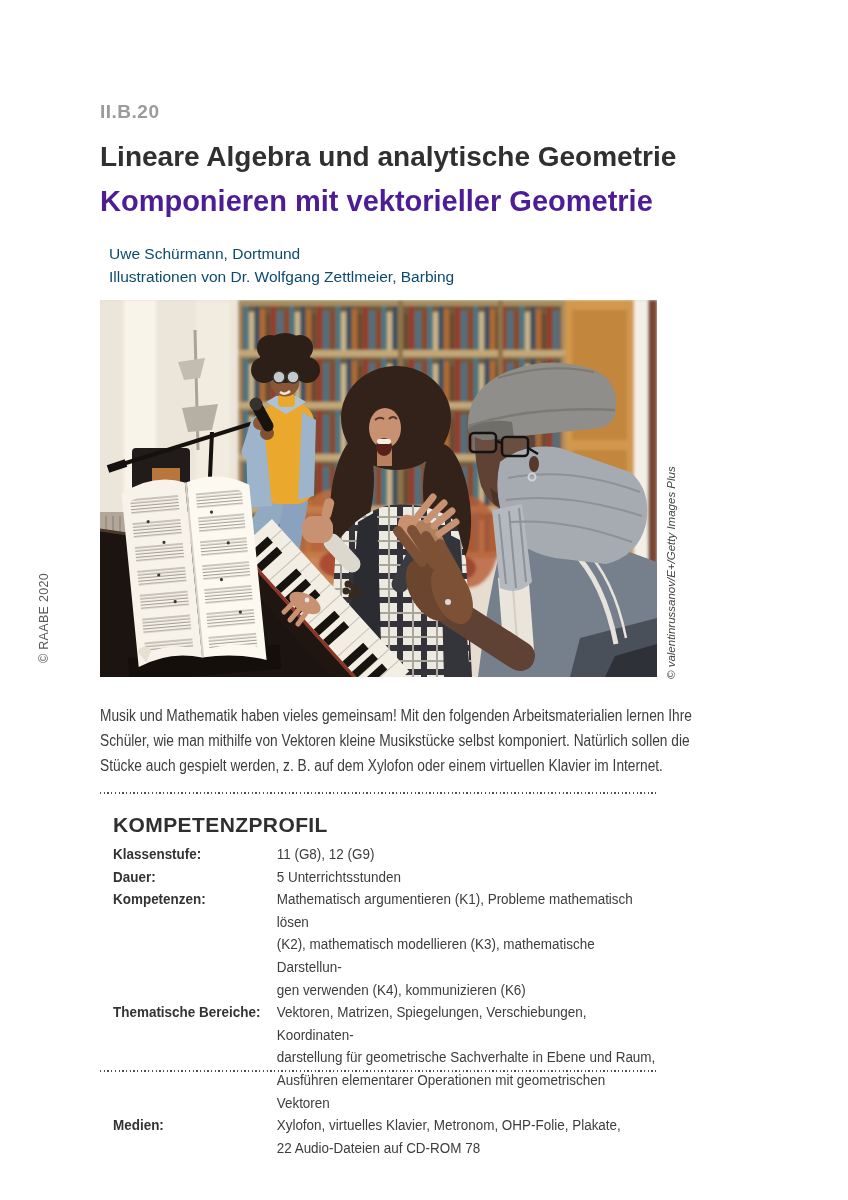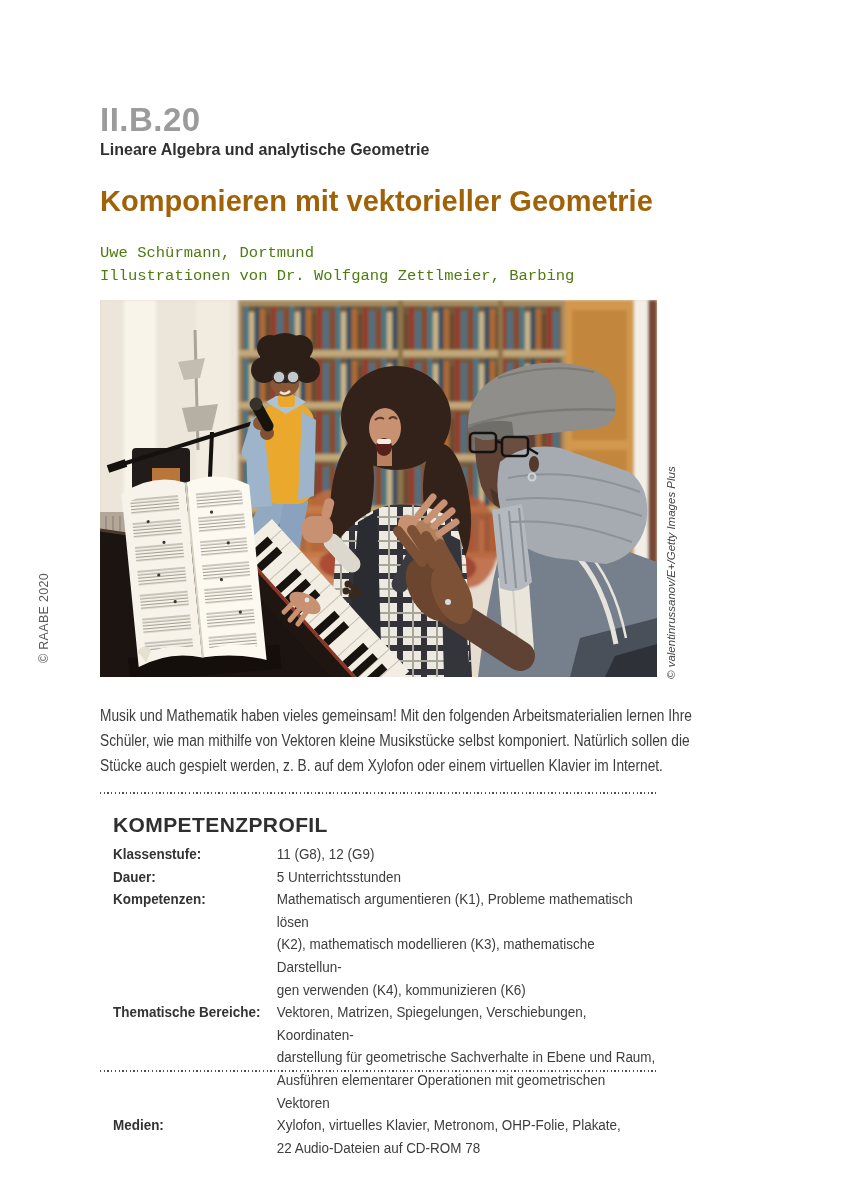--- a/index.html
+++ b/index.html
@@ -2,24 +2,24 @@
 <html><head>
 <meta charset="utf-8">
 <style>
   html,body{margin:0;padding:0;}
   body{
     width:848px;height:1200px;position:relative;background:#ffffff;
     font-family:"Liberation Sans","DejaVu Sans",sans-serif;overflow:hidden;
     -webkit-font-smoothing:antialiased;
   }
   .abs{position:absolute;}
-  .code{left:100px;top:101px;font-size:33px;font-weight:600;color:#9b9b9b;letter-spacing:.5px;}
-  .subject{left:100px;top:141px;font-size:16px;font-weight:700;color:#303030;}
-  .title{left:100px;top:185px;font-size:29px;font-weight:700;color:#a16207;}
-  .byline{left:100px;top:242px;font-size:15.5px;line-height:23px;color:#4d7c0f;white-space:pre-line;font-family:Liberation Mono, monospace;}
+  .code{left:100px;top:101px;font-size:19px;font-weight:600;color:#9b9b9b;letter-spacing:.5px;}
+  .subject{left:100px;top:141px;font-size:28px;font-weight:700;color:#303030;}
+  .title{left:100px;top:185px;font-size:29px;font-weight:700;color:#4c1d95;}
+  .byline{left:109px;top:242px;font-size:15.5px;line-height:23px;color:#0c4a6e;white-space:pre-line;}
   .photo{left:100px;top:300px;width:557px;height:377px;overflow:hidden;background:#e6dccf;}
   .photo svg{display:block;}
   .v-rotate{transform-origin:0 0;transform:rotate(-90deg);white-space:nowrap;}
   .side-copy{left:37px;top:663px;font-size:12.5px;color:#5a5a5a;letter-spacing:.3px;}
   .photo-credit{left:665px;top:679px;font-size:11.5px;font-style:italic;color:#434343;}
   .intro{left:100px;top:703px;width:720px;font-size:15.6px;line-height:25px;color:#3d3d3d;
          white-space:pre-line;transform:scaleX(0.88);transform-origin:0 0;}
   .rule{left:100px;width:556px;height:2px;
         background-image:repeating-linear-gradient(to right,#4f4f4f 0 1.3px,transparent 1.3px 3.7px);}
   .rule-top{top:792px;}

